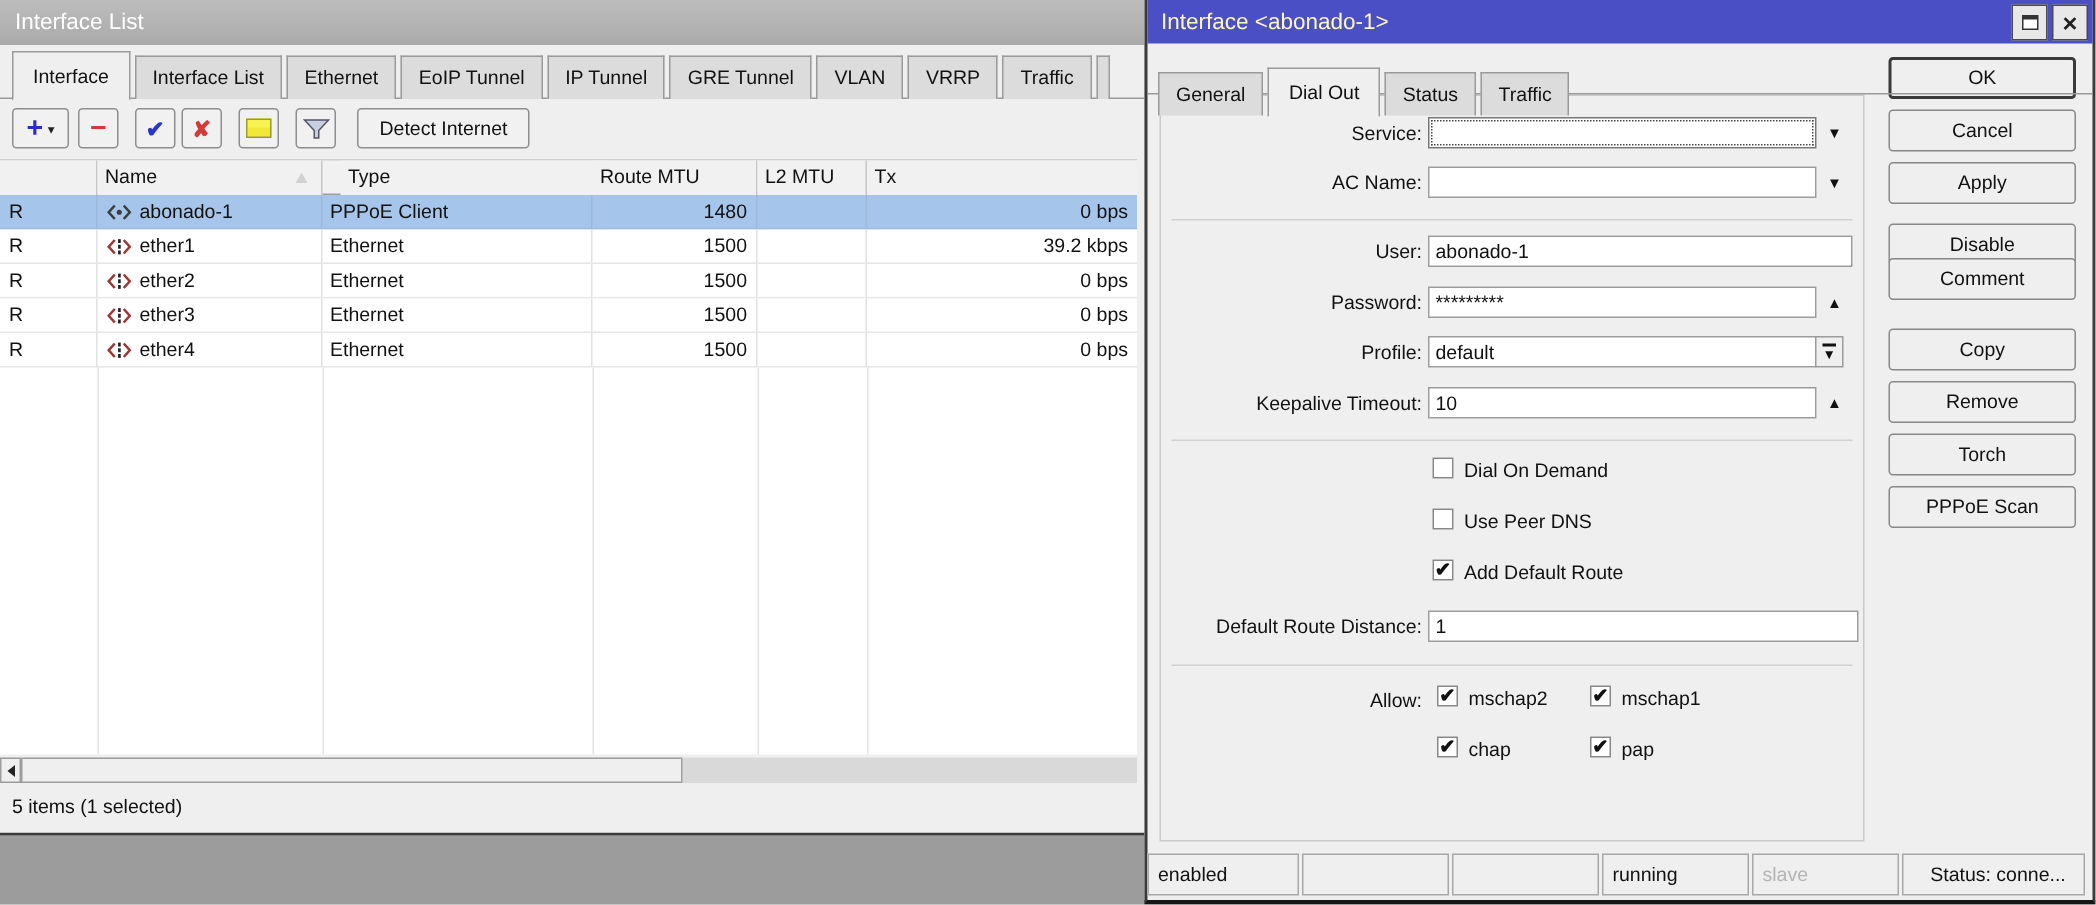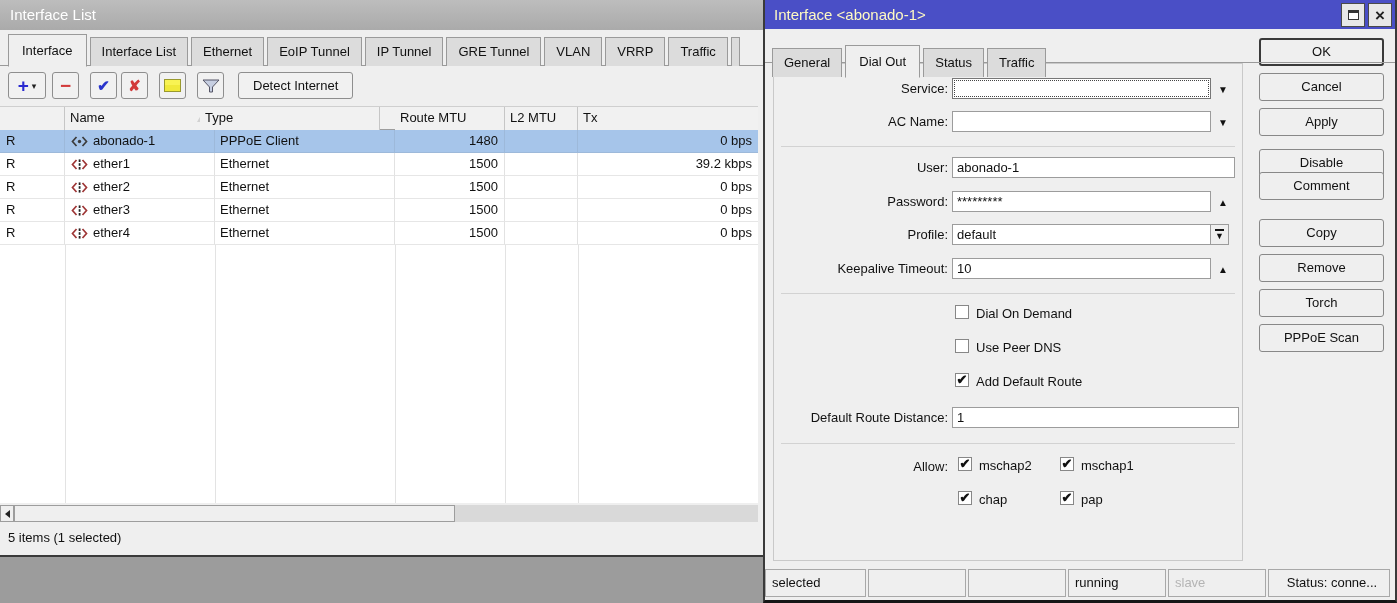--- a/index.html
+++ b/index.html
@@ -136,21 +136,21 @@
     <div class="abs colline" style="left:505px;"></div>
     <div class="abs colline" style="left:578px;"></div>
   </div>
 
   <div class="abs tbl-head">
     <div class="abs hcell" style="left:0; width:65px;"></div>
     <div class="abs hcell" style="left:65px; width:150px;">
       <span>Name</span>
       <span class="sort-tri"></span>
     </div>
-    <div class="abs hcell" style="left:200px; width:180px;">Type</div>
+    <div class="abs hcell" style="left:227px; width:180px;">Type</div>
     <div class="abs hcell" style="left:395px; width:110px;">Route MTU</div>
     <div class="abs hcell" style="left:505px; width:73px;">L2 MTU</div>
     <div class="abs hcell" style="left:578px; width:180px; border-right:none;">Tx</div>
   </div>
 
   <div class="abs trow selected" style="top:130px;">
     <div class="abs tcell" style="left:0; width:65px; padding-left:6px;">R</div>
     <div class="abs tcell" style="left:65px; width:150px;">
       <svg class="if-icon" viewBox="0 0 17 11">
         <path d="M5.5 1 L1.5 5.5 L5.5 10" fill="none" stroke="#3c3c3c" stroke-width="1.7"></path>
@@ -340,19 +340,19 @@
   <div class="abs side-btn default" style="top:38px;">OK</div>
   <div class="abs side-btn" style="top:73px;">Cancel</div>
   <div class="abs side-btn" style="top:108px;">Apply</div>
   <div class="abs side-btn" style="top:149px;">Disable</div>
   <div class="abs side-btn" style="top:172px;">Comment</div>
   <div class="abs side-btn" style="top:219px;">Copy</div>
   <div class="abs side-btn" style="top:254px;">Remove</div>
   <div class="abs side-btn" style="top:289px;">Torch</div>
   <div class="abs side-btn" style="top:324px;">PPPoE Scan</div>
 
-  <div class="abs scell" style="left:0; width:101px;">selected</div>
+  <div class="abs scell" style="left:0; width:101px;">enabled</div>
   <div class="abs scell" style="left:103px; width:98px;"></div>
   <div class="abs scell" style="left:203px; width:98px;"></div>
   <div class="abs scell" style="left:303px; width:98px;">running</div>
   <div class="abs scell dim" style="left:403px; width:98px;">slave</div>
   <div class="abs scell" style="left:503px; width:122px;text-align:center;">Status: conne...</div>
 </div>
 
 </body></html>

